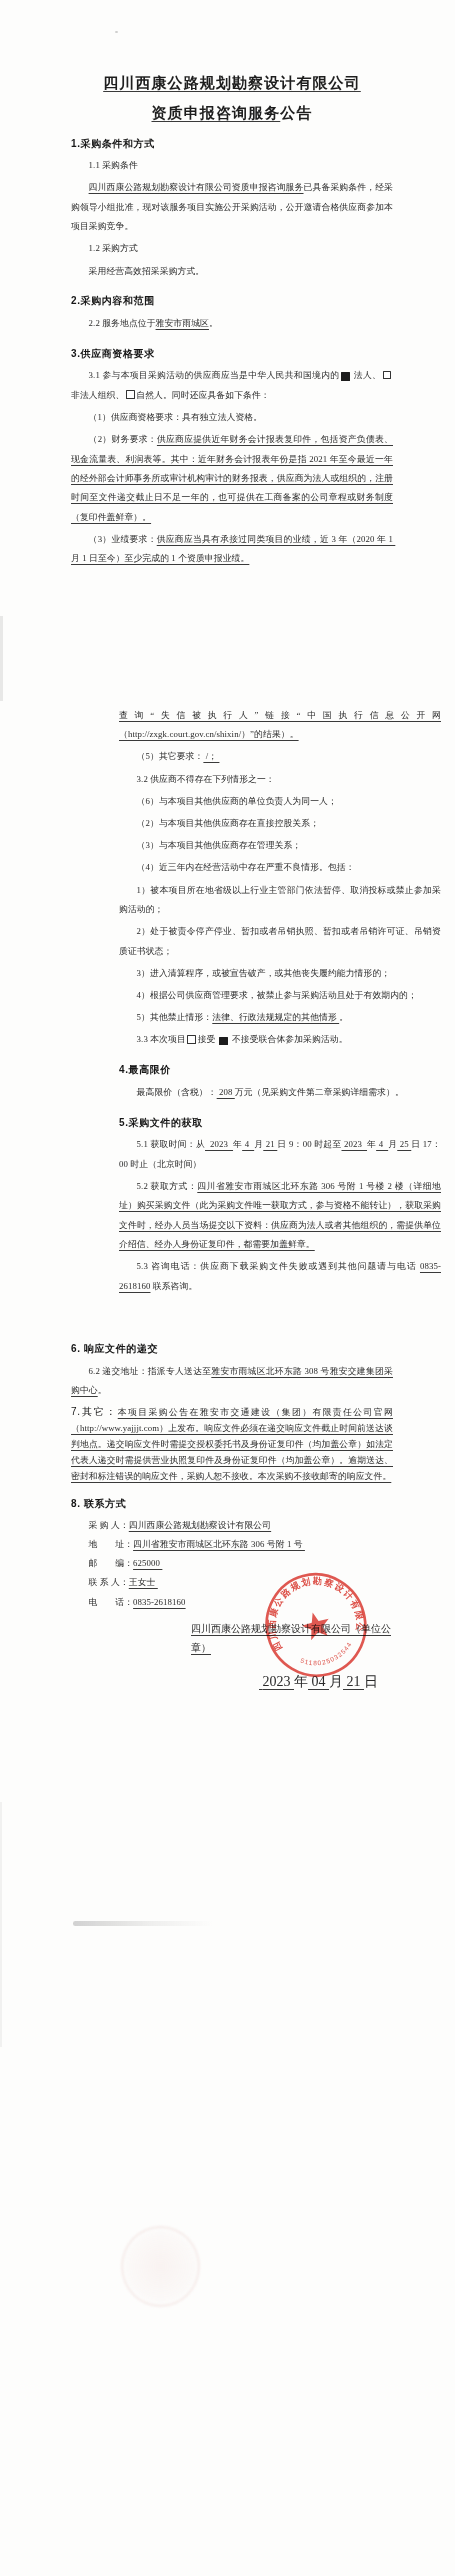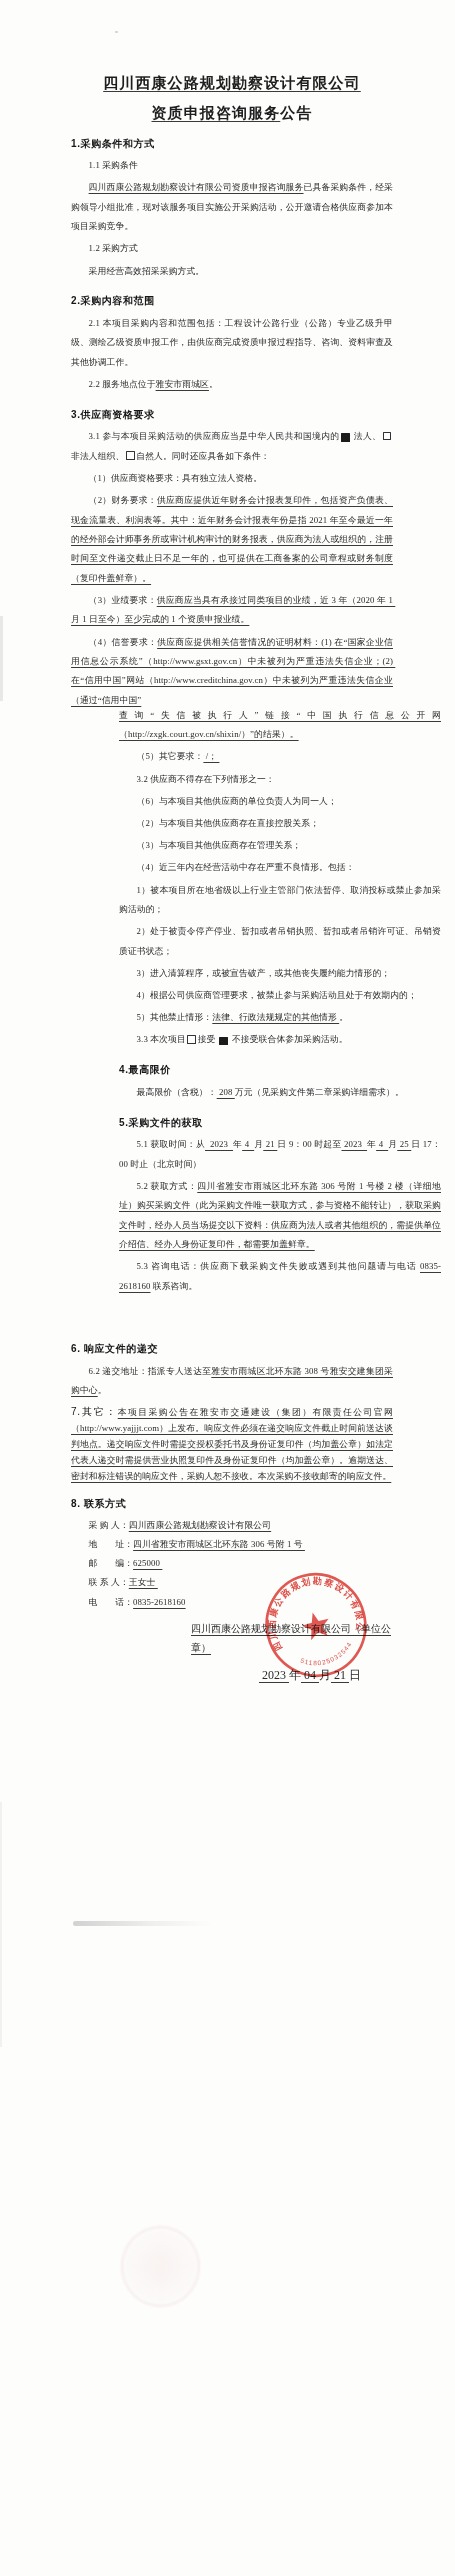--- a/index.html
+++ b/index.html
@@ -29,21 +29,21 @@
     margin:11.4px 0 4.6px 0;color:#161616;letter-spacing:0.6px;
   }
   .para{
     font-size:8.8px;line-height:19.4px;margin:2.8px 0;
     text-indent:2em;letter-spacing:0.1px;text-align:justify;
   }
   .para.noindent{text-indent:0;}
   .para.tight{line-height:16px;}
   .para.contact{line-height:17px;margin:2.3px 0;}
   .sign1{font-size:10px;line-height:19.4px;margin:8px 0 0 120px;}
-  .sign2{font-size:12px;line-height:19.4px;margin:8px 0 0 188px;}
+  .sign2{font-size:14px;line-height:19.4px;margin:14px 0 0 188px;}
   .sign-wrap{position:relative;}
   .u{
     text-decoration:underline;
     text-underline-offset:2.8px;
     text-decoration-thickness:0.6px;
     text-decoration-color:#3a3a3a;
     white-space:pre-wrap;
   }
   .bseg{
     font-family:"Liberation Sans","DejaVu Sans",sans-serif;
@@ -87,28 +87,26 @@
   <div class="content">
       <div class="blocks">
         <div class="title"><span class="u ">四川西康公路规划勘察设计有限公司</span></div>
         <div class="title"><span class="u ">资质申报咨询服务</span><span class="">公告</span></div>
         <div class="h1">1.采购条件和方式</div>
         <div class="para"><span class="">1.1 采购条件</span></div>
         <div class="para"><span class="u ">四川西康公路规划勘察设计有限公司资质申报咨询服务</span><span class="">已具备采购条件，经采购领导小组批准，现对该服务项目实施公开采购活动，公开邀请合格供应商参加本项目采购竞争。</span></div>
         <div class="para"><span class="">1.2 采购方式</span></div>
         <div class="para"><span class="">采用经营高效招采采购方式。</span></div>
         <div class="h1">2.采购内容和范围</div>
-        <div class="para"><span class="">2.1 本项目采购内容和范围包括：工程设计公路行业（公路）专业乙级升甲级、测绘乙级资质申报工作，由供应商完成资质申报过程指导、咨询、资料审查及其他协调工作。</span></div>
         <div class="para"><span class="">2.2 服务地点位于</span><span class="u ">雅安市雨城区</span><span class="">。</span></div>
         <div class="h1">3.供应商资格要求</div>
         <div class="para"><span class="">3.1 参与本项目采购活动的供应商应当是中华人民共和国境内的</span><span class="cb checked">✓</span><span class=""> 法人、</span><span class="cb"></span><span class="">非法人组织、</span><span class="cb"></span><span class="">自然人。同时还应具备如下条件：</span></div>
         <div class="para"><span class="">（1）供应商资格要求：具有独立法人资格。</span></div>
         <div class="para"><span class="">（2）财务要求：</span><span class="u ">供应商应提供近年财务会计报表复印件，包括资产负债表、现金流量表、利润表等。其中：近年财务会计报表年份是指 2021 年至今最近一年的经外部会计师事务所或审计机构审计的财务报表，供应商为法人或组织的，注册时间至文件递交截止日不足一年的，也可提供在工商备案的公司章程或财务制度（复印件盖鲜章）。</span></div>
         <div class="para"><span class="">（3）业绩要求：</span><span class="u ">供应商应当具有承接过同类项目的业绩，近 3 年（2020 年 1 月 1 日至今）至少完成的 1 个资质申报业绩。</span></div>
-        <div class="para"><span class="">（4）信誉要求：</span><span class="u ">供应商应提供相关信誉情况的证明材料：(1) 在“国家企业信用信息公示系统”（http://www.gsxt.gov.cn）中未被列为严重违法失信企业；(2) 在“信用中国”网站（http://www.creditchina.gov.cn）中未被列为严重违法失信企业（通过“信用中国”</span></div>
       </div>
     </div>
 </div>
 
 <div class="page" id="page-2">
   <div class="content">
       <div class="blocks">
         <div class="para noindent"><span class="u ">查询“失信被执行人”链接“中国执行信息公开网（http://zxgk.court.gov.cn/shixin/）”的结果）。</span></div>
         <div class="para"><span class="">（5）其它要求：</span><span class="u "> /； </span></div>
         <div class="para"><span class="">3.2 供应商不得存在下列情形之一：</span></div>

